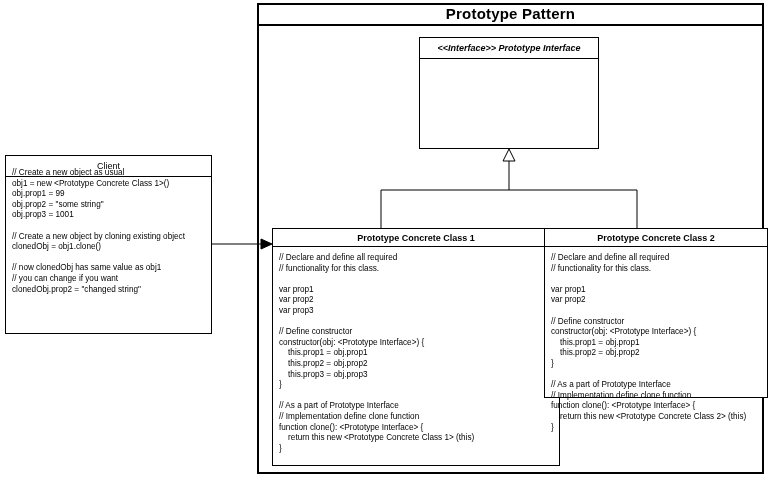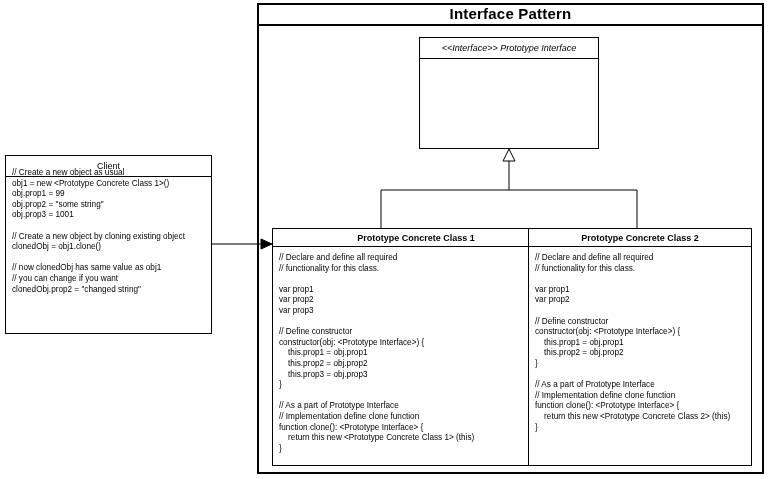--- a/index.html
+++ b/index.html
@@ -87,21 +87,21 @@
     left: 419px;
     top: 37px;
     width: 180px;
     height: 112px;
   }
   #interface-box .uml-header {
     height: 21px;
   }
   #interface-box .uml-header .hdr-text {
     font-size: 9px;
-    font-weight: normal;
+    font-weight: bold;
     font-style: italic;
   }
   #interface-box .uml-body {
     top: 21px;
     padding-top: 6px;
   }
 
   
   #client-box {
     left: 5px;
@@ -122,24 +122,24 @@
   }
 
   
   #concrete1-box {
     left: 272px;
     top: 228px;
     width: 288px;
     height: 238px;
   }
   #concrete2-box {
-    left: 528px;
+    left: 544px;
     top: 228px;
     width: 224px;
-    height: 238px;
+    height: 170px;
   }
   #concrete1-box .uml-header,
   #concrete2-box .uml-header {
     height: 18px;
   }
   #concrete1-box .uml-header .hdr-text,
   #concrete2-box .uml-header .hdr-text {
     font-size: 9px;
     font-weight: bold;
   }
@@ -160,21 +160,21 @@
   }
 </style>
 </head>
 <body>
 
 <div id="canvas">
 
   <div class="box" id="pattern-frame"></div>
 
   <div id="pattern-title-bar">
-    <span class="title-text">Interface Pattern</span>
+    <span class="title-text">Prototype Pattern</span>
   </div>
 
   <div class="box" id="interface-box">
     <div class="uml-header">
       <span class="hdr-text">&lt;&lt;Interface&gt;&gt; Prototype Interface</span>
     </div>
   </div>
 
   <div class="box" id="client-box">
     <div class="uml-header">

